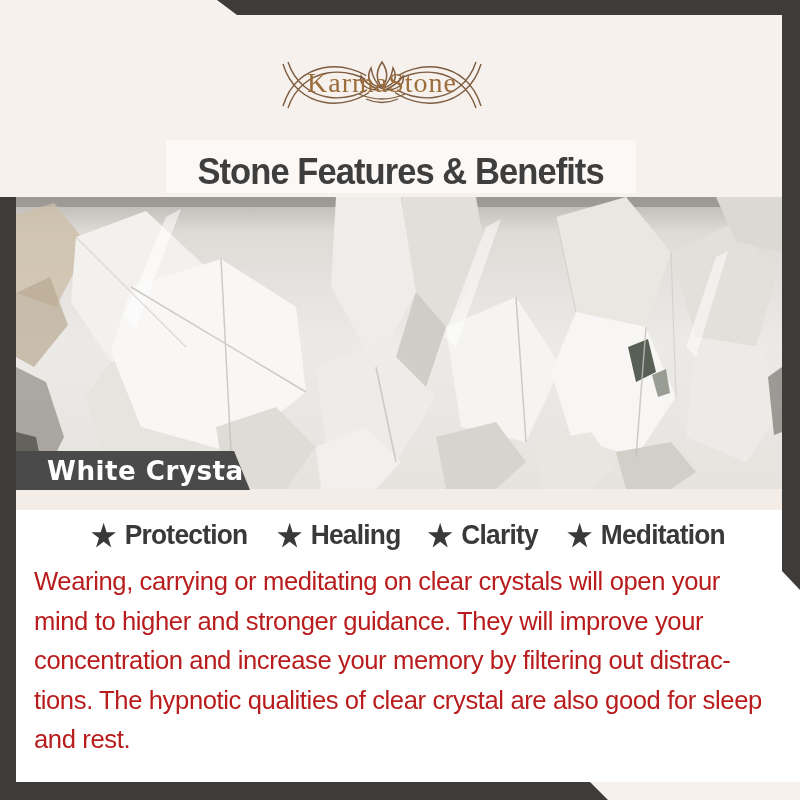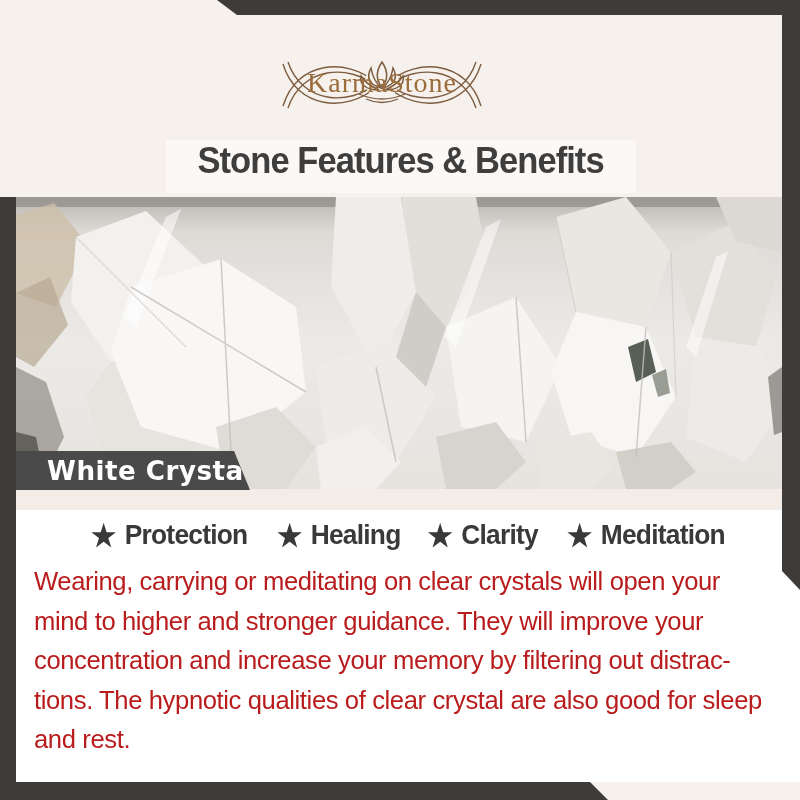--- a/index.html
+++ b/index.html
@@ -40,21 +40,21 @@
   }
   .brand-left{}
   .logo-ornament{
     position:absolute;left:50%;top:-8px;width:230px;height:94px;
     transform:translateX(-115px);z-index:1;
   }
   
   .heading-band{
     position:absolute;left:166px;top:140px;width:470px;height:53px;
     background:#fbf8f6;z-index:20;
-    display:flex;align-items:flex-start;justify-content:center;
+    display:flex;align-items:flex-end;justify-content:center;
   }
   .heading-band h1{
     margin:0;font-size:36px;font-weight:bold;color:#3e3e3e;
     letter-spacing:-1px;white-space:nowrap;transform:scaleX(.96);
   }
   
   .photo{
     position:absolute;left:16px;top:197px;width:766px;height:292px;z-index:10;
   }
   .photo svg{display:block;width:100%;height:100%;}

